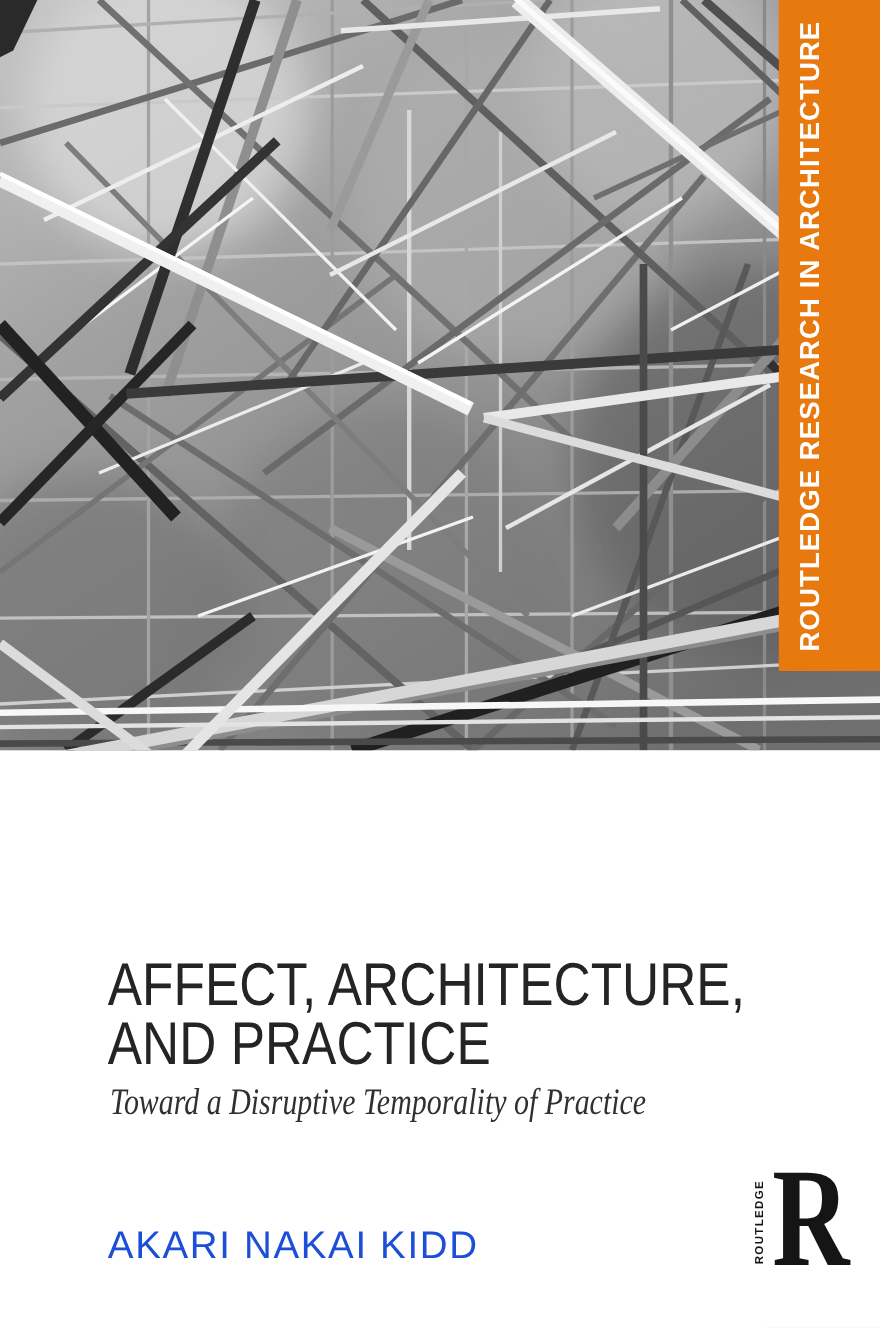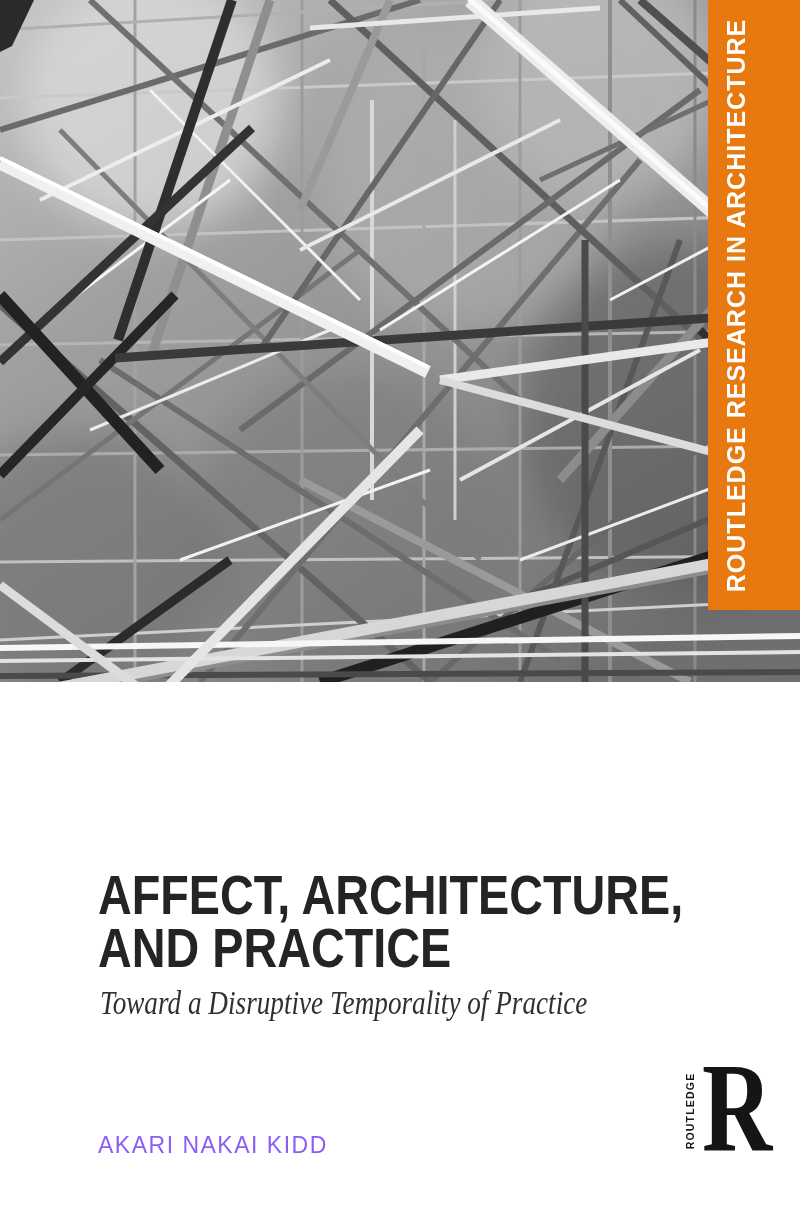--- a/index.html
+++ b/index.html
@@ -45,21 +45,21 @@
     font-weight: 700;
     font-size: 25px;
     letter-spacing: 1px;
     font-family: "Liberation Sans", sans-serif;
   }
 
   
   .title {
     position: absolute;
     left: 98px; top: 869px;
-    font-weight: 700;
+    font-weight: 400;
     font-size: 55px;
     line-height: 53px;
     color: #242424;
     letter-spacing: 0px;
   }
   .title .tline {
     display: inline-block;
     transform: scaleX(0.85);
     transform-origin: left center;
     white-space: nowrap;
@@ -71,26 +71,25 @@
     font-style: italic;
     font-size: 34px;
     color: #303030;
     transform: scaleX(0.80);
     transform-origin: left center;
     white-space: nowrap;
   }
   .author {
     position: absolute;
     left: 98px; top: 1113px;
-    font-size: 23px;
+    font-size: 35px;
     font-weight: 400;
     letter-spacing: 1.5px;
-    color: #8b5cf6;
-    white-space: nowrap;
-    margin-top: 19px;
+    color: #1d4ed8;
+    white-space: nowrap;
   }
 
   
   .logo { position: absolute; left: 680px; top: 1060px; width: 100px; height: 100px; }
   .logo-r {
     position: absolute;
     left: 22px; top: 0;
     font-family: "Liberation Serif", serif;
     font-weight: 700;
     font-size: 128px;

